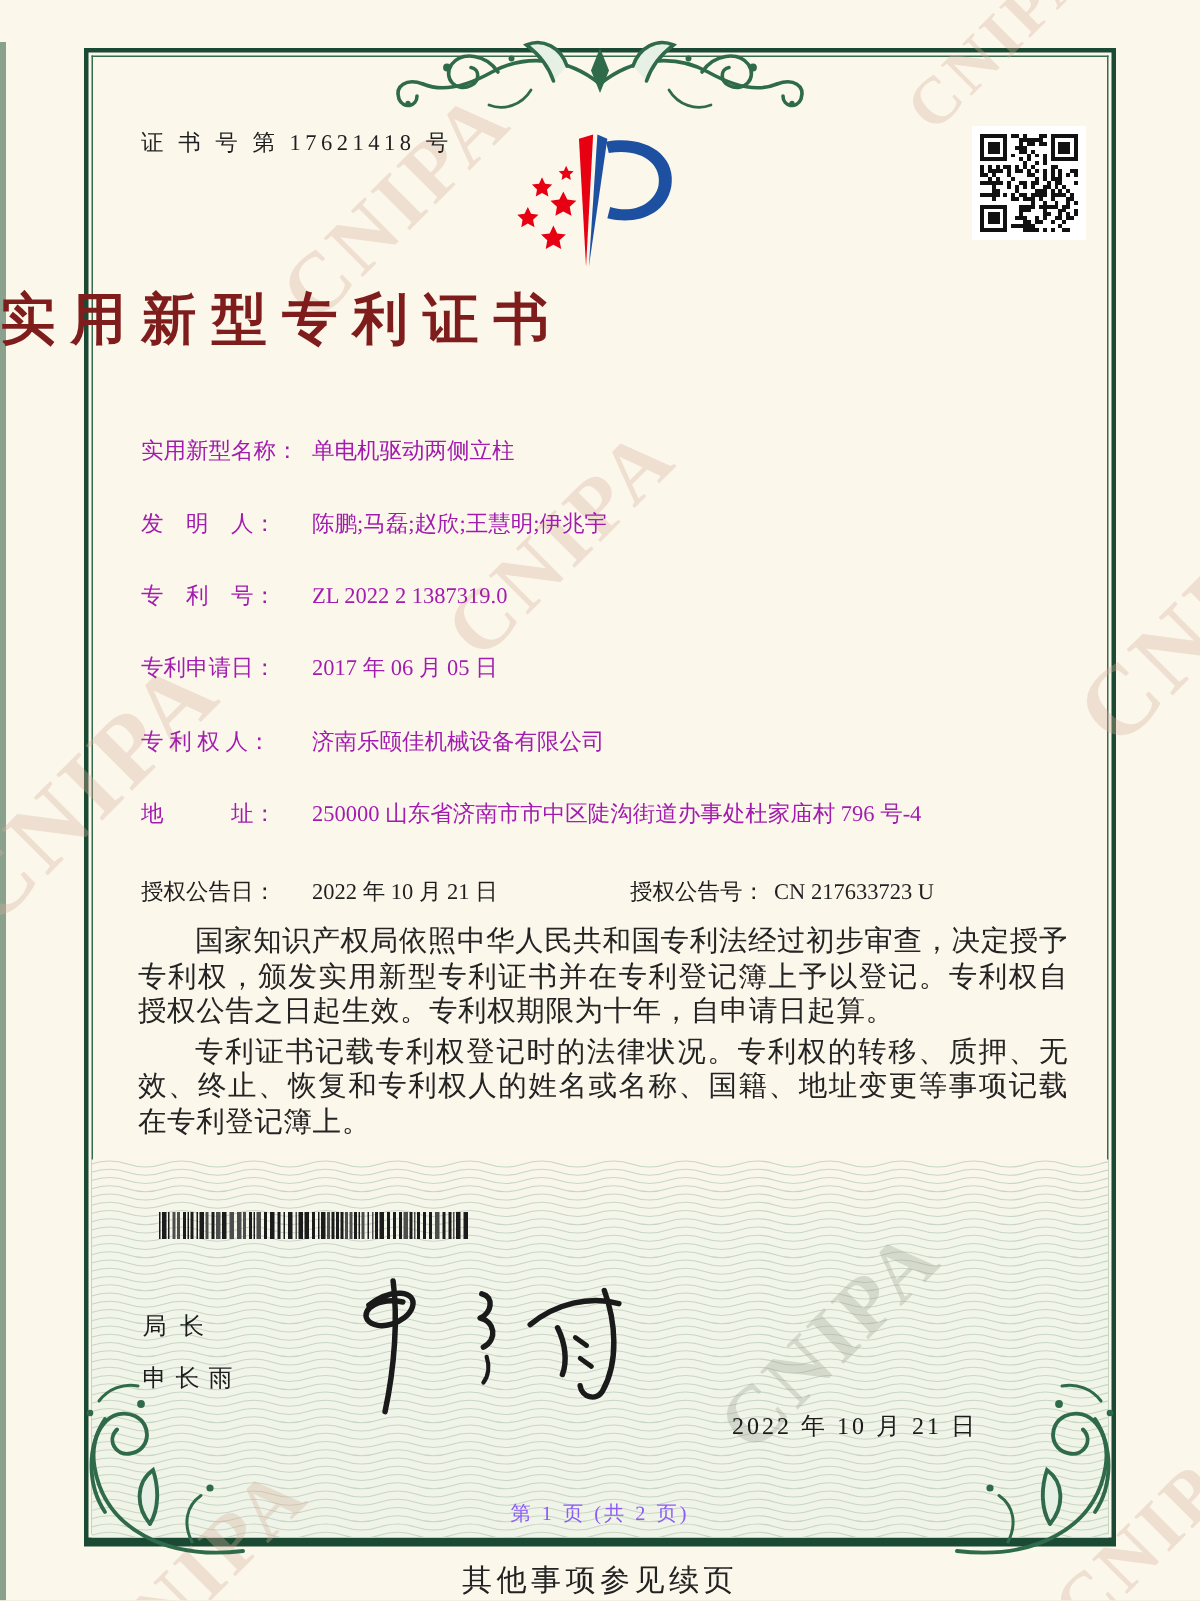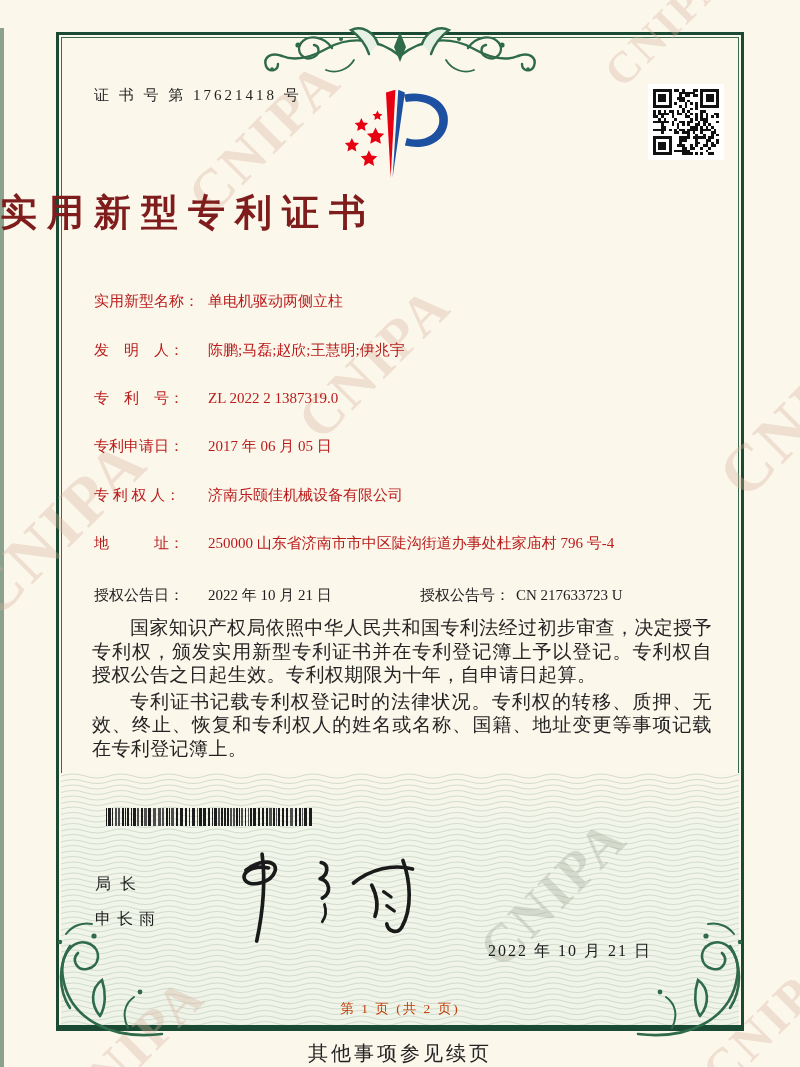--- a/index.html
+++ b/index.html
@@ -12,36 +12,36 @@
   .frame{left:56px;top:32px;width:688px;height:999px;border:3px solid #1a4a33;border-bottom:6px solid #1a4a33;box-sizing:border-box;}
   .frame-inner{position:absolute;left:2px;top:2px;right:2px;bottom:2px;border:1px solid #356c4e;border-bottom:none;}
   
   .waves-wrap{position:absolute;left:2px;right:2px;bottom:0;height:252px;overflow:hidden;background:linear-gradient(#fbf6ea,#f2f5ea 22%,#eff3e8);}
   
   .wm{position:absolute;font-weight:bold;letter-spacing:3px;color:rgba(214,176,156,.34);transform:rotate(-45deg);pointer-events:none;z-index:5;font-family:"Liberation Serif",serif;}
   .wm.grey{color:rgba(150,155,140,.30);}
   
   .certno{left:94px;top:86px;font-size:15px;letter-spacing:3px;color:#1f1f1f;z-index:6;}
   .title{left:0;right:0;top:188px;text-align:left;font-size:37px;font-weight:bold;letter-spacing:10px;color:#7f1d1d;z-index:6;}
-  .row{left:94px;width:618px;display:flex;font-size:15px;color:#b91c1c;line-height:24px;z-index:6;}
+  .row{left:94px;width:618px;display:flex;font-size:15px;color:#a21caf;line-height:24px;z-index:6;}
   .row .lab{flex:0 0 114px;white-space:pre;}
   .row .val{flex:1;word-break:break-word;}
   .row .val.addr{max-width:412px;}
   .grant{left:94px;width:618px;display:flex;font-size:15px;color:#1f1f1f;line-height:24px;z-index:6;}
   .grant .lab1{flex:0 0 114px;}
   .grant .val1{flex:0 0 212px;}
   .grant .lab2{flex:0 0 96px;}
   .paras{left:92px;top:616px;width:620px;font-size:19px;line-height:23.5px;color:#242424;text-align:justify;z-index:6;}
   .paras p{margin:0 0 3px 0;text-indent:2em;letter-spacing:.4px;}
   .barcode{left:106px;top:808px;width:212px;height:18px;font-size:0;white-space:nowrap;z-index:6;}
   .signer-title{left:95px;top:874px;font-size:16px;letter-spacing:9px;color:#1c1c1c;z-index:6;font-family:"Liberation Sans",sans-serif;}
   .signer-name{left:95px;top:909px;font-size:16px;letter-spacing:6px;color:#1c1c1c;z-index:6;font-family:"Liberation Sans",sans-serif;}
   .sig{left:218px;top:848px;z-index:6;}
   .issue-date{left:430px;top:941px;width:280px;text-align:center;font-size:16px;letter-spacing:2px;color:#1c1c1c;z-index:6;}
-  .pageno{left:0;right:0;top:1000px;text-align:center;font-size:13.5px;letter-spacing:2px;color:#c2410c;z-index:6;}
+  .pageno{left:0;right:0;top:1000px;text-align:center;font-size:13.5px;letter-spacing:2px;color:#8b5cf6;z-index:6;}
   .footnote{left:0;right:0;top:1040px;text-align:center;font-size:20px;letter-spacing:3px;color:#222;z-index:6;}
   .logo{left:332px;top:84px;z-index:6;}
   .qr{left:648px;top:84px;z-index:6;}
   .orn{z-index:7;pointer-events:none;}
 </style>
 </head>
 <body>
 
 <div class="page">
 

